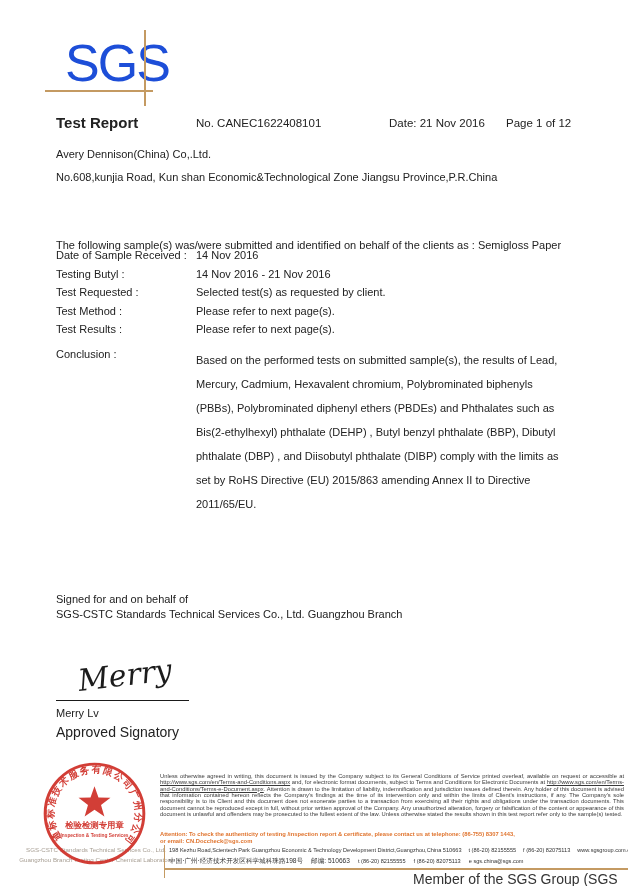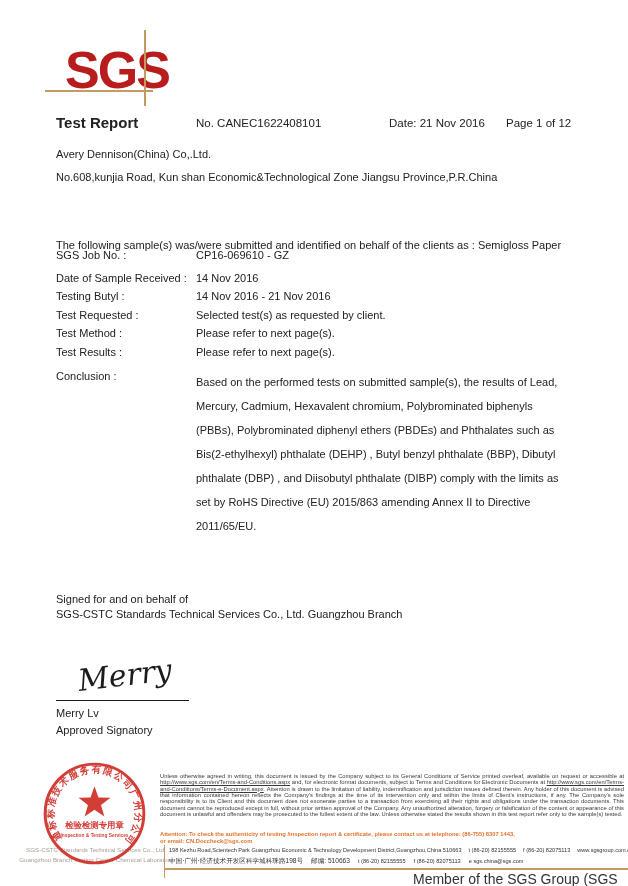--- a/index.html
+++ b/index.html
@@ -4,22 +4,22 @@
 <style>
   html,body{margin:0;padding:0;background:#e8e8e8;}
   .page{
     position:relative;width:628px;height:886px;background:#ffffff;
     font-family:"Liberation Sans",sans-serif;color:#222;overflow:hidden;
     margin:0 auto;
   }
   
   .logo{position:absolute;left:45px;top:22px;width:160px;height:85px;}
   .logo-text{
-    position:absolute;left:20px;top:18px;font-size:52px;font-weight:bold;
-    letter-spacing:-2px;color:#b91c1c;line-height:60px;
+    position:absolute;left:20px;top:11px;font-size:52px;font-weight:normal;
+    letter-spacing:-2px;color:#1d4ed8;line-height:60px;
   }
   .logo-hline{position:absolute;left:0;top:68px;width:108px;height:2px;background:#c49a62;}
   .logo-vline{position:absolute;left:99px;top:8px;width:2px;height:76px;background:#c49a62;}
   
   .title-row{position:absolute;left:0;top:114px;width:628px;height:18px;}
   .doc-title{position:absolute;left:56px;top:0;font-size:15px;font-weight:bold;}
   .report-no{position:absolute;left:196px;top:3px;font-size:11.5px;}
   .report-date{position:absolute;left:389px;top:3px;font-size:11.5px;}
   .page-info{position:absolute;left:506px;top:3px;font-size:11.5px;}
   
@@ -33,21 +33,21 @@
   .frow.conclusion{margin-top:11px;}
   .flabel{width:140px;flex:none;line-height:13.5px;}
   .fvalue{width:372px;line-height:13.5px;}
   .frow.conclusion .fvalue{line-height:24px;}
   
   .signed{position:absolute;left:56px;top:592px;font-size:11px;line-height:15px;}
   
   .sig-svg{position:absolute;left:60px;top:646px;}
   .sig-line{position:absolute;left:56px;top:700px;width:133px;border-top:1.6px solid #1a1a1a;}
   .sig-name{position:absolute;left:56px;top:707px;font-size:11px;}
-  .sig-role{position:absolute;left:56px;top:724px;font-size:11px;}
+  .sig-role{position:absolute;left:56px;top:724px;font-size:14px;}
   
   .stamp-co{
     position:absolute;left:16px;top:845px;width:160px;text-align:center;
     font-size:6.2px;line-height:10px;color:#a69d92;
   }
   .stamp-svg{position:absolute;left:42px;top:761px;opacity:.92;}
   .fineprint{
     position:absolute;left:160px;top:773px;width:464px;
     font-size:5.8px;line-height:6.35px;color:#3a3a3a;text-align:justify;
   }
@@ -90,24 +90,20 @@
   </div>
 
   <div class="client">
     <div>Avery Dennison(China) Co,.Ltd.</div>
     <div>No.608,kunjia Road, Kun shan Economic&amp;Technological Zone Jiangsu Province,P.R.China</div>
   </div>
 
   <div class="sample-line">The following sample(s) was/were submitted and identified on behalf of the clients as : Semigloss Paper</div>
 
   <div class="fields">
-    <div class="frow first">
-      <div class="flabel">SGS Job No. :</div>
-      <div class="fvalue">CP16-069610 - GZ</div>
-    </div>
     <div class="frow">
       <div class="flabel">Date of Sample Received :</div>
       <div class="fvalue">14 Nov 2016</div>
     </div>
     <div class="frow">
       <div class="flabel">Testing Butyl :</div>
       <div class="fvalue">14 Nov 2016 - 21 Nov 2016</div>
     </div>
     <div class="frow">
       <div class="flabel">Test Requested :</div>

